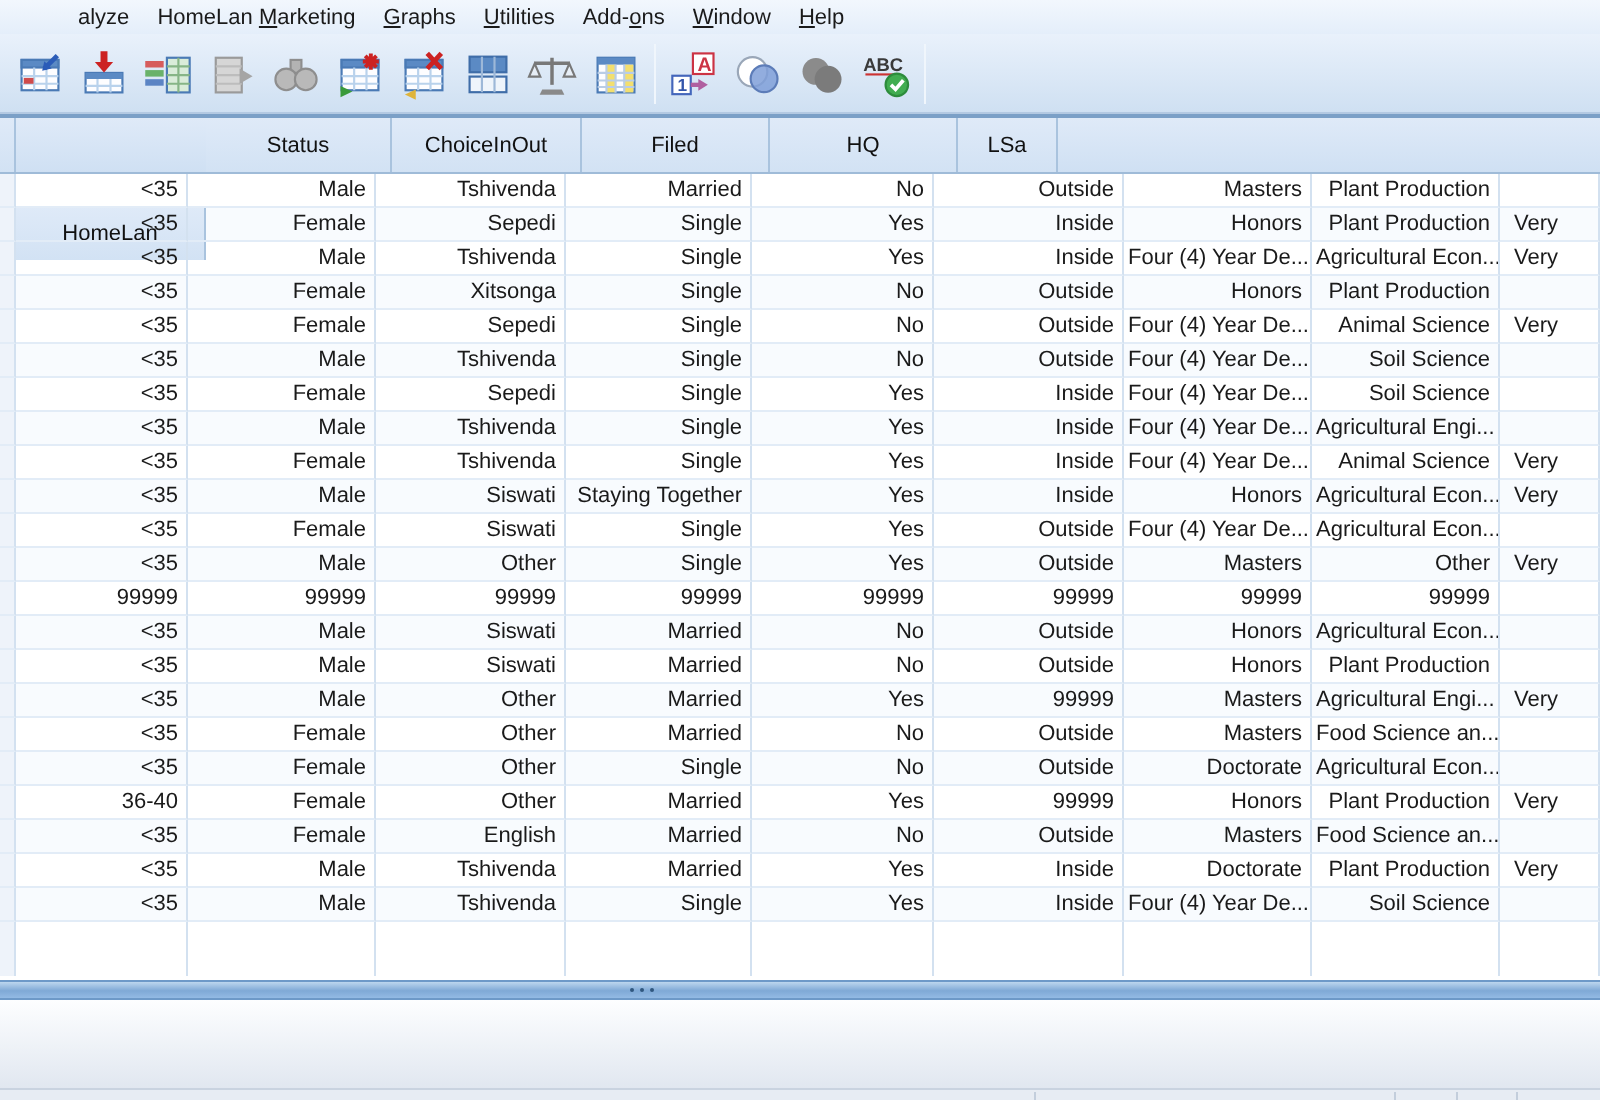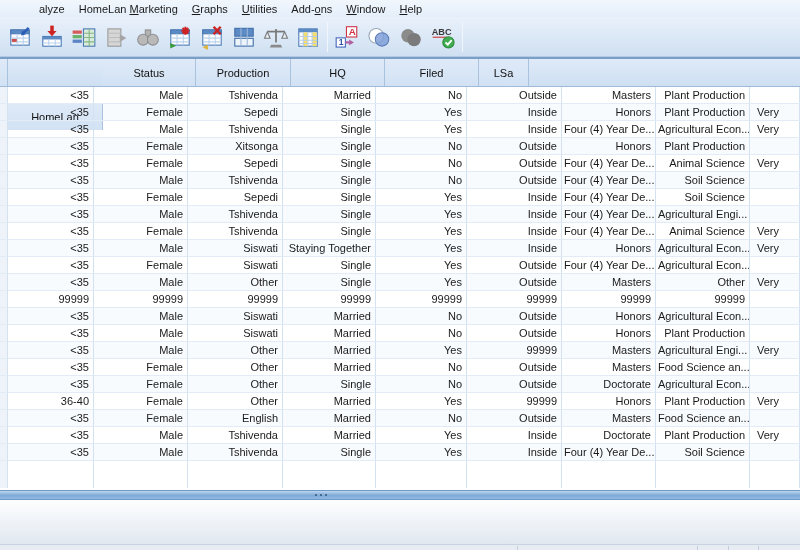--- a/index.html
+++ b/index.html
@@ -179,23 +179,23 @@
           <path d="M14.3 17l2.1 2.1 3.6-4.2" stroke="#fff" stroke-width="1.7" fill="none"></path>
         </svg>
       </button>
       <span class="tb-sep"></span>
     </div>
   <div class="grid">
     <div class="header-row" id="headerRow">
         <div class="hcell" style="width: 8px;"></div>
         <div class="hcell" style="width: 95px; margin-top: 44px;">HomeLan</div>
         <div class="hcell" style="width: 93px;">Status</div>
-        <div class="hcell" style="width: 95px;">Production</div>
+        <div class="hcell" style="width: 95px;">ChoiceInOut</div>
+        <div class="hcell" style="width: 94px;">Filed</div>
         <div class="hcell" style="width: 94px;">HQ</div>
-        <div class="hcell" style="width: 94px;">Filed</div>
         <div class="hcell" style="width: 50px;">LSa</div>
       </div>
     <div class="rows" id="rows">
         <div class="row">
           <div class="cell sliver" style="width: 8px;"></div>
           <div class="cell" style="width: 86px;">&lt;35</div>
           <div class="cell" style="width: 94px;">Male</div>
           <div class="cell" style="width: 95px;">Tshivenda</div>
           <div class="cell" style="width: 93px;">Married</div>
           <div class="cell" style="width: 91px;">No</div>

